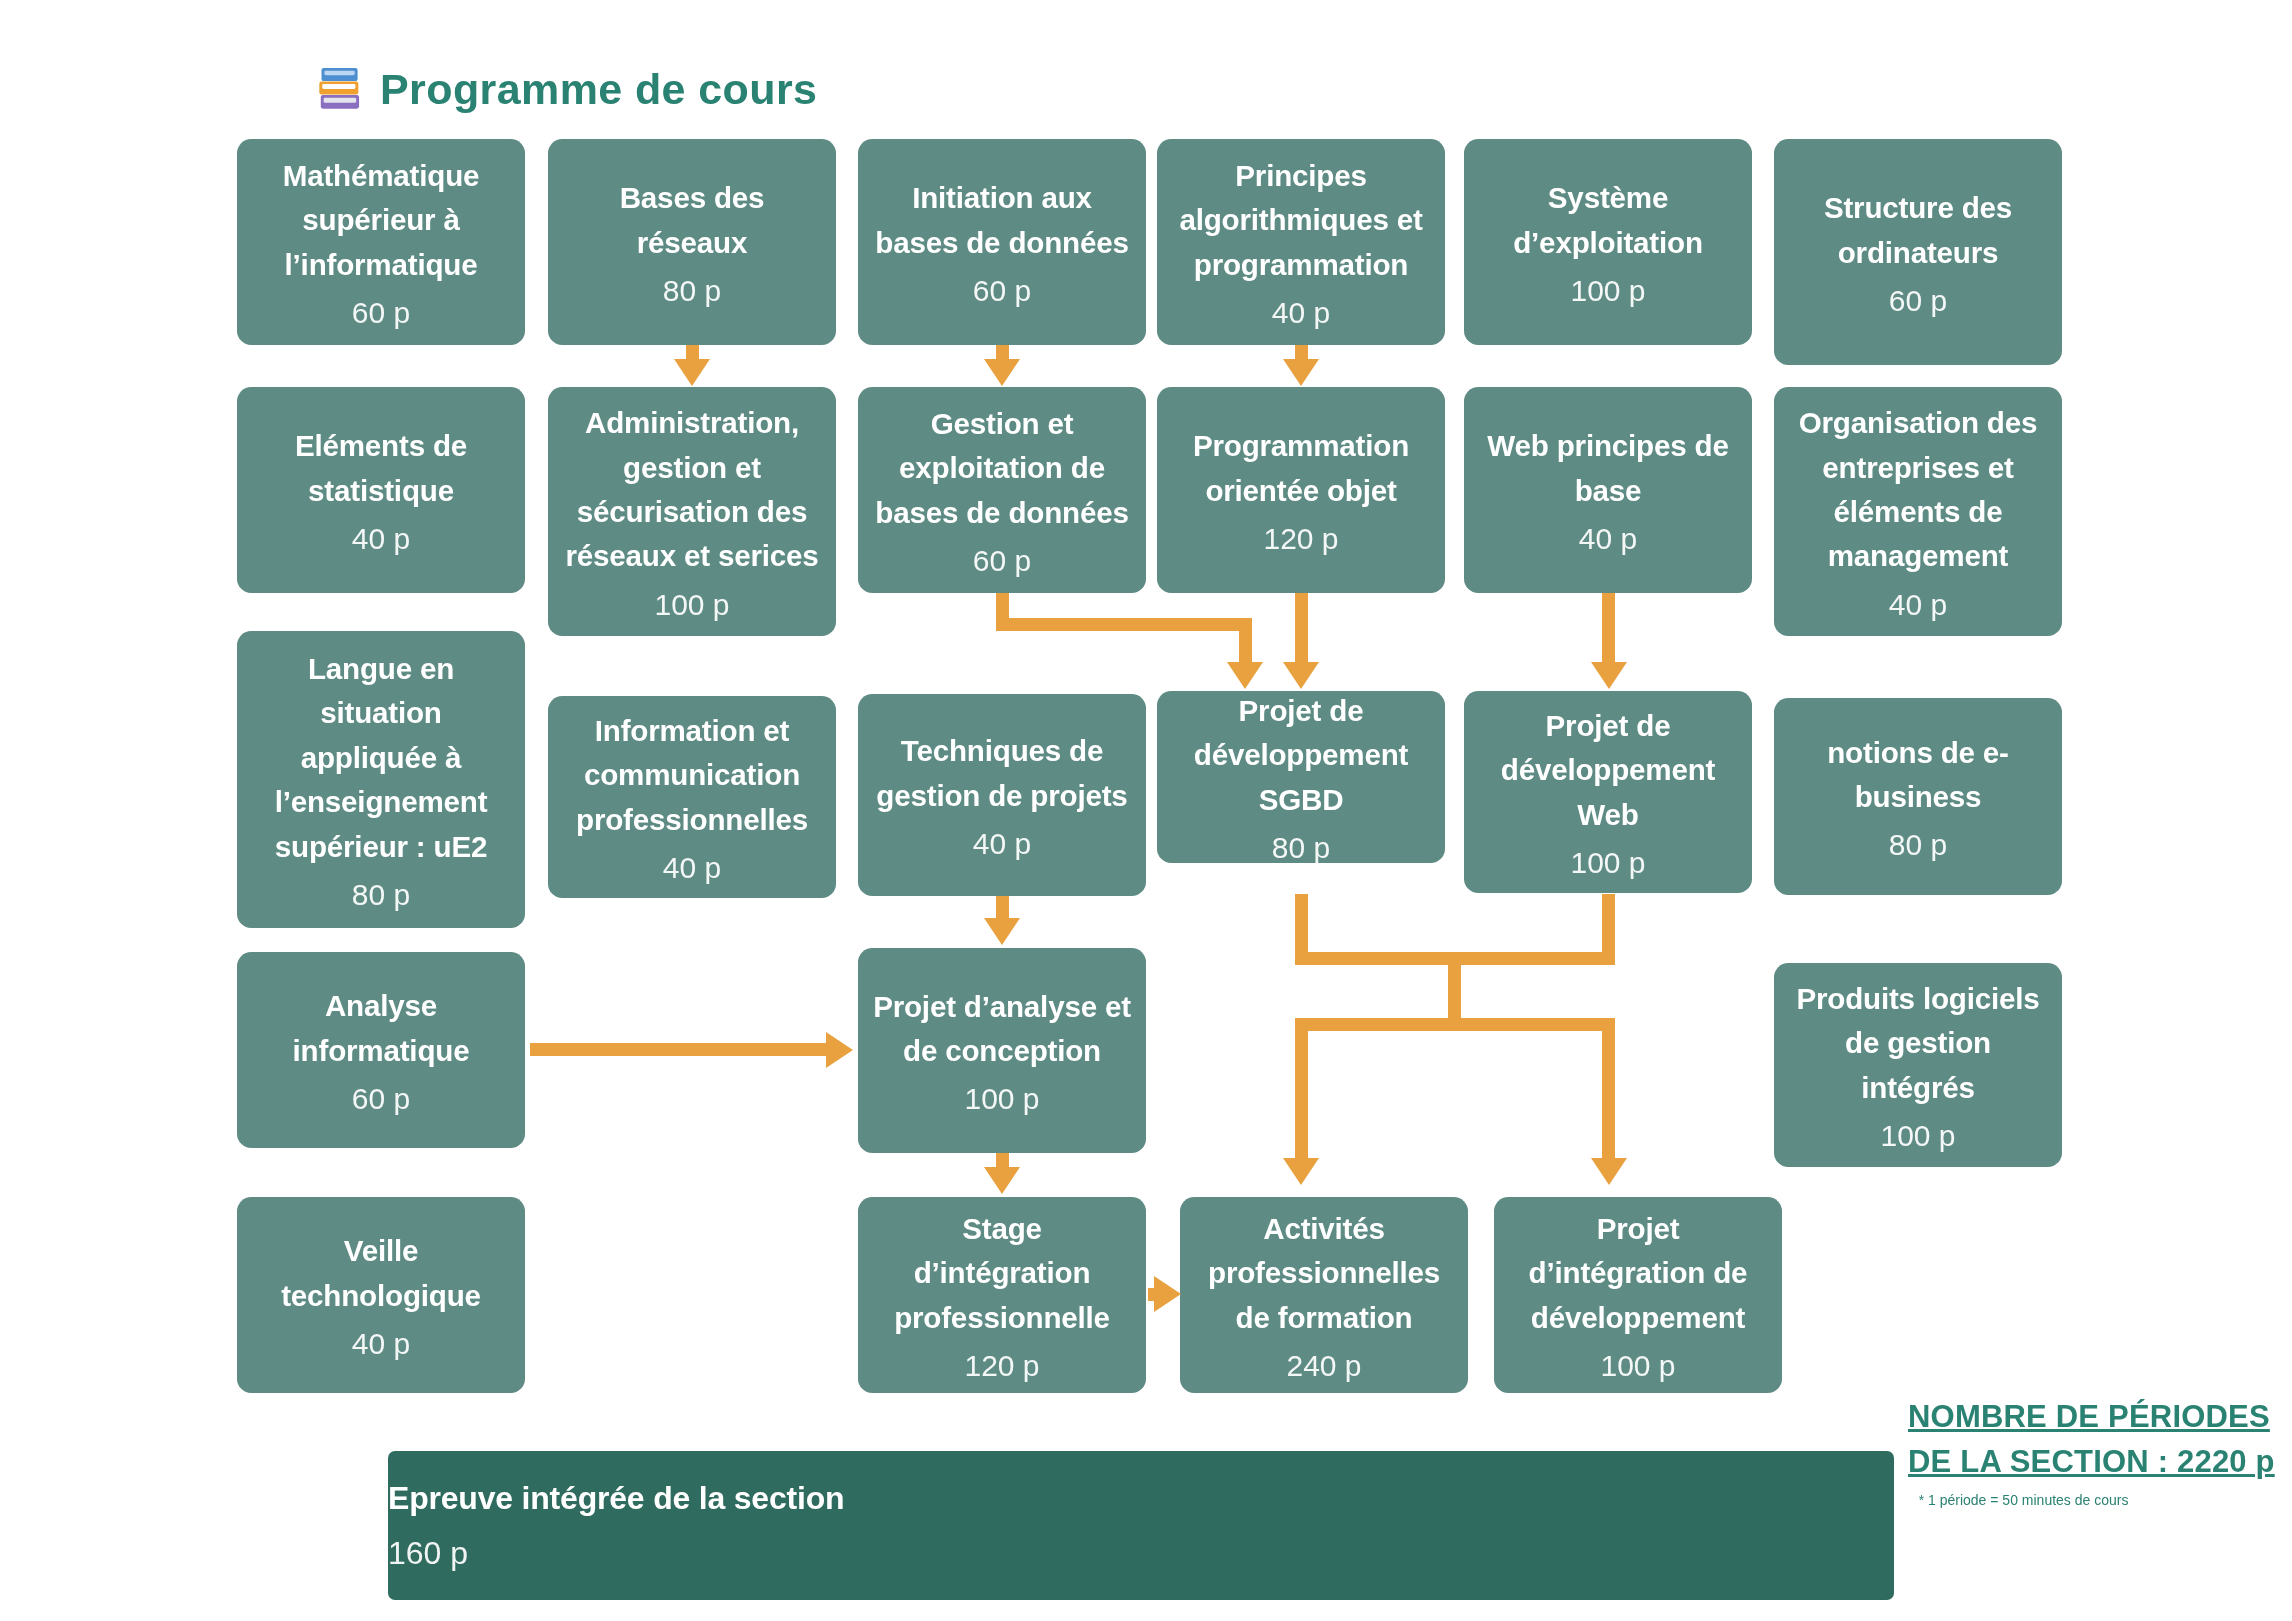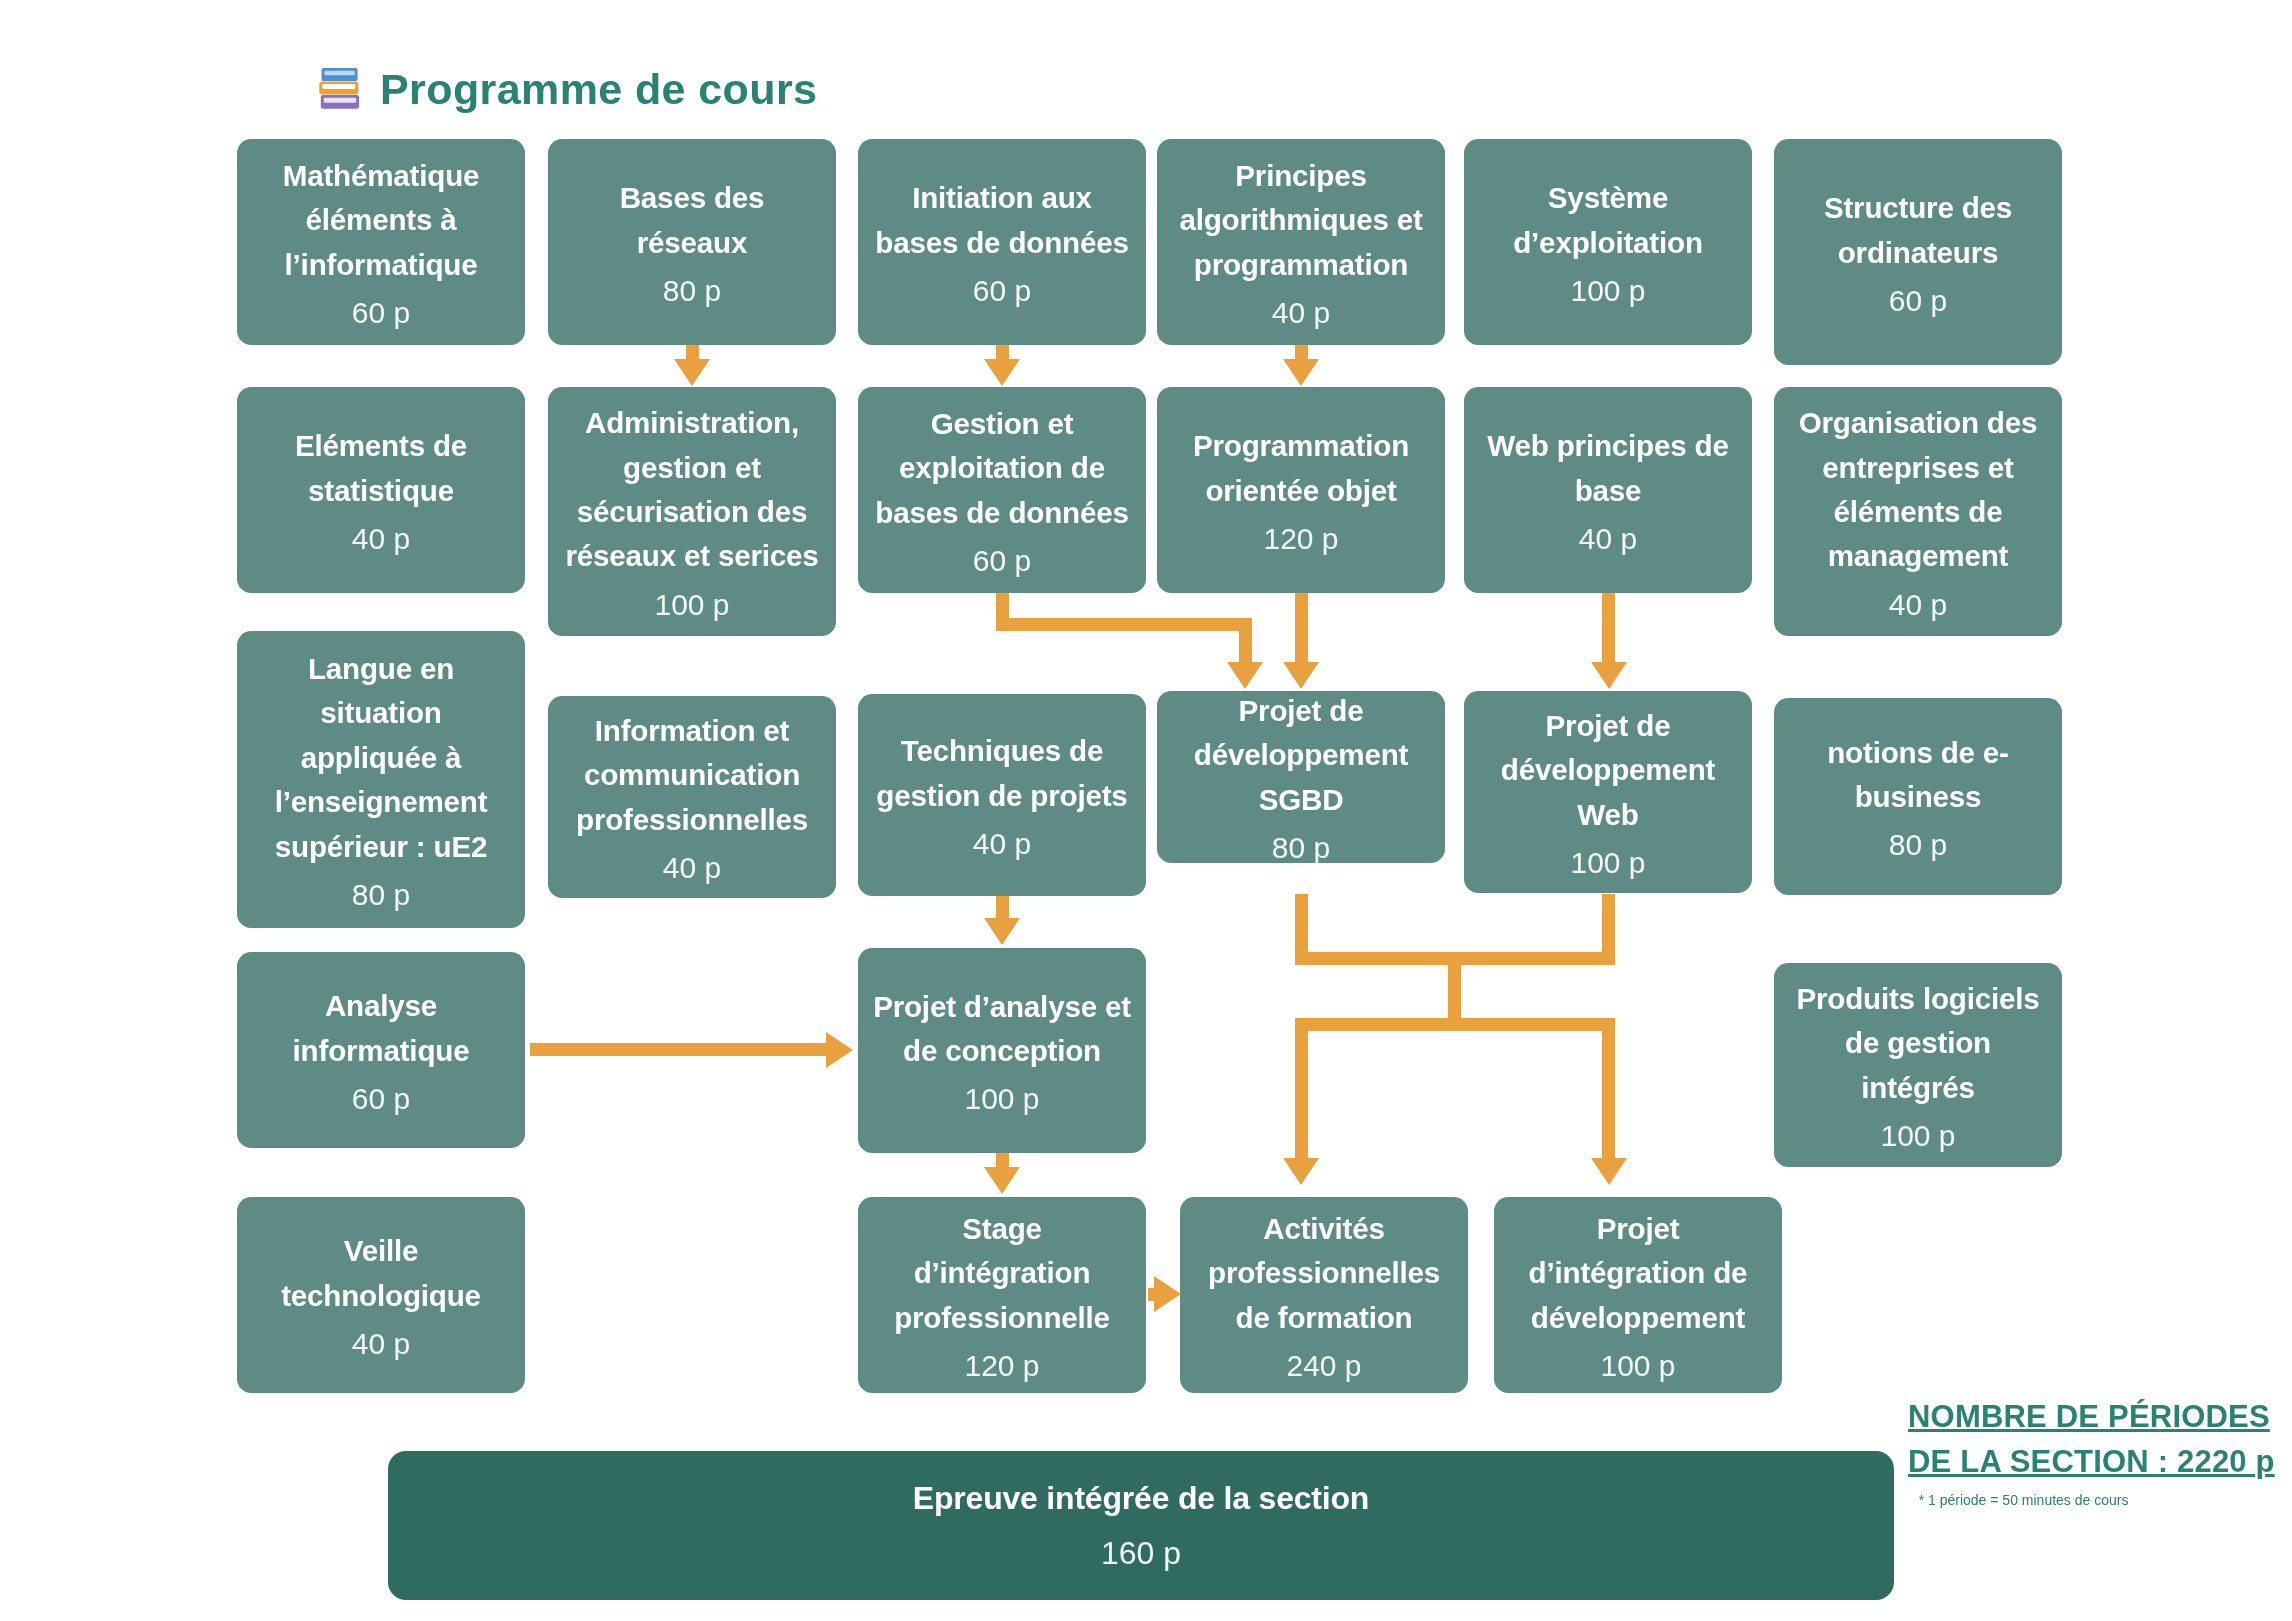--- a/index.html
+++ b/index.html
@@ -17,22 +17,22 @@
               font-size:43px;font-weight:600;color:var(--accent-text);letter-spacing:0.4px;}
   .title-icon{position:absolute;left:315px;top:63px;width:52px;height:52px;}
 
   .box{position:absolute;background:var(--box);border-radius:14.3px;
        display:flex;flex-direction:column;align-items:center;justify-content:center;
        padding:7.2px 12.5px;box-sizing:border-box;text-align:center;}
   .box-label{color:#ffffff;font-weight:700;font-size:29.6px;line-height:1.5;letter-spacing:-0.2px;}
   .box-periods{color:rgba(255,255,255,0.93);font-weight:400;font-size:30px;margin-top:9px;}
 
   .final-bar{position:absolute;left:388px;top:1451px;width:1506px;height:149px;
-             background:var(--box-dark);border-radius:18px;
-             display:flex;flex-direction:column;align-items:center;justify-content:center;}
+             background:var(--box-dark);border-radius:7px;
+             display:flex;flex-direction:column;justify-content:center;}
   .final-bar .box-label{font-size:32px;line-height:1.2;}
   .final-bar .box-periods{font-size:32px;margin-top:18px;}
 
   .legend{position:absolute;left:1908px;top:1395px;width:385px;color:var(--accent-text);}
   .legend-line{font-size:31px;font-weight:600;line-height:1.45;letter-spacing:0.2px;text-decoration:underline;}
   .legend-note{font-size:14px;font-weight:400;margin-top:7px;padding-left:10.7px;}
 
   .al{position:absolute;background:var(--arrow);}
   .ahd{position:absolute;width:0;height:0;
        border-left:18px solid transparent;border-right:18px solid transparent;
@@ -50,21 +50,21 @@
     <rect x="4.5" y="3.5" width="25" height="9" rx="1.5" fill="#4D8FD1"></rect>
     <rect x="6.5" y="5.3" width="21" height="3.2" rx="1" fill="#BBD7F2"></rect>
     <rect x="3" y="12.8" width="27" height="9" rx="1.5" fill="#F0A02F"></rect>
     <rect x="5" y="14.6" width="23" height="3.4" rx="1" fill="#FDFDFD"></rect>
     <rect x="4" y="22.1" width="26.5" height="9.5" rx="1.5" fill="#8A6FC0"></rect>
     <rect x="6" y="24" width="22.5" height="3.6" rx="1" fill="#E4E4EC"></rect>
   </svg>
   <div class="page-title">Programme de cours</div>
 
   <div class="box" style="left:237px;top:139px;width:288px;height:206px">
-    <div class="box-label">Mathématique éléments à l’informatique</div>
+    <div class="box-label">Mathématique supérieur à l’informatique</div>
     <div class="box-periods">60 p</div>
   </div>
   <div class="box" style="left:548px;top:139px;width:288px;height:206px">
     <div class="box-label">Bases des réseaux</div>
     <div class="box-periods">80 p</div>
   </div>
   <div class="box" style="left:858px;top:139px;width:288px;height:206px">
     <div class="box-label">Initiation aux bases de données</div>
     <div class="box-periods">60 p</div>
   </div>

